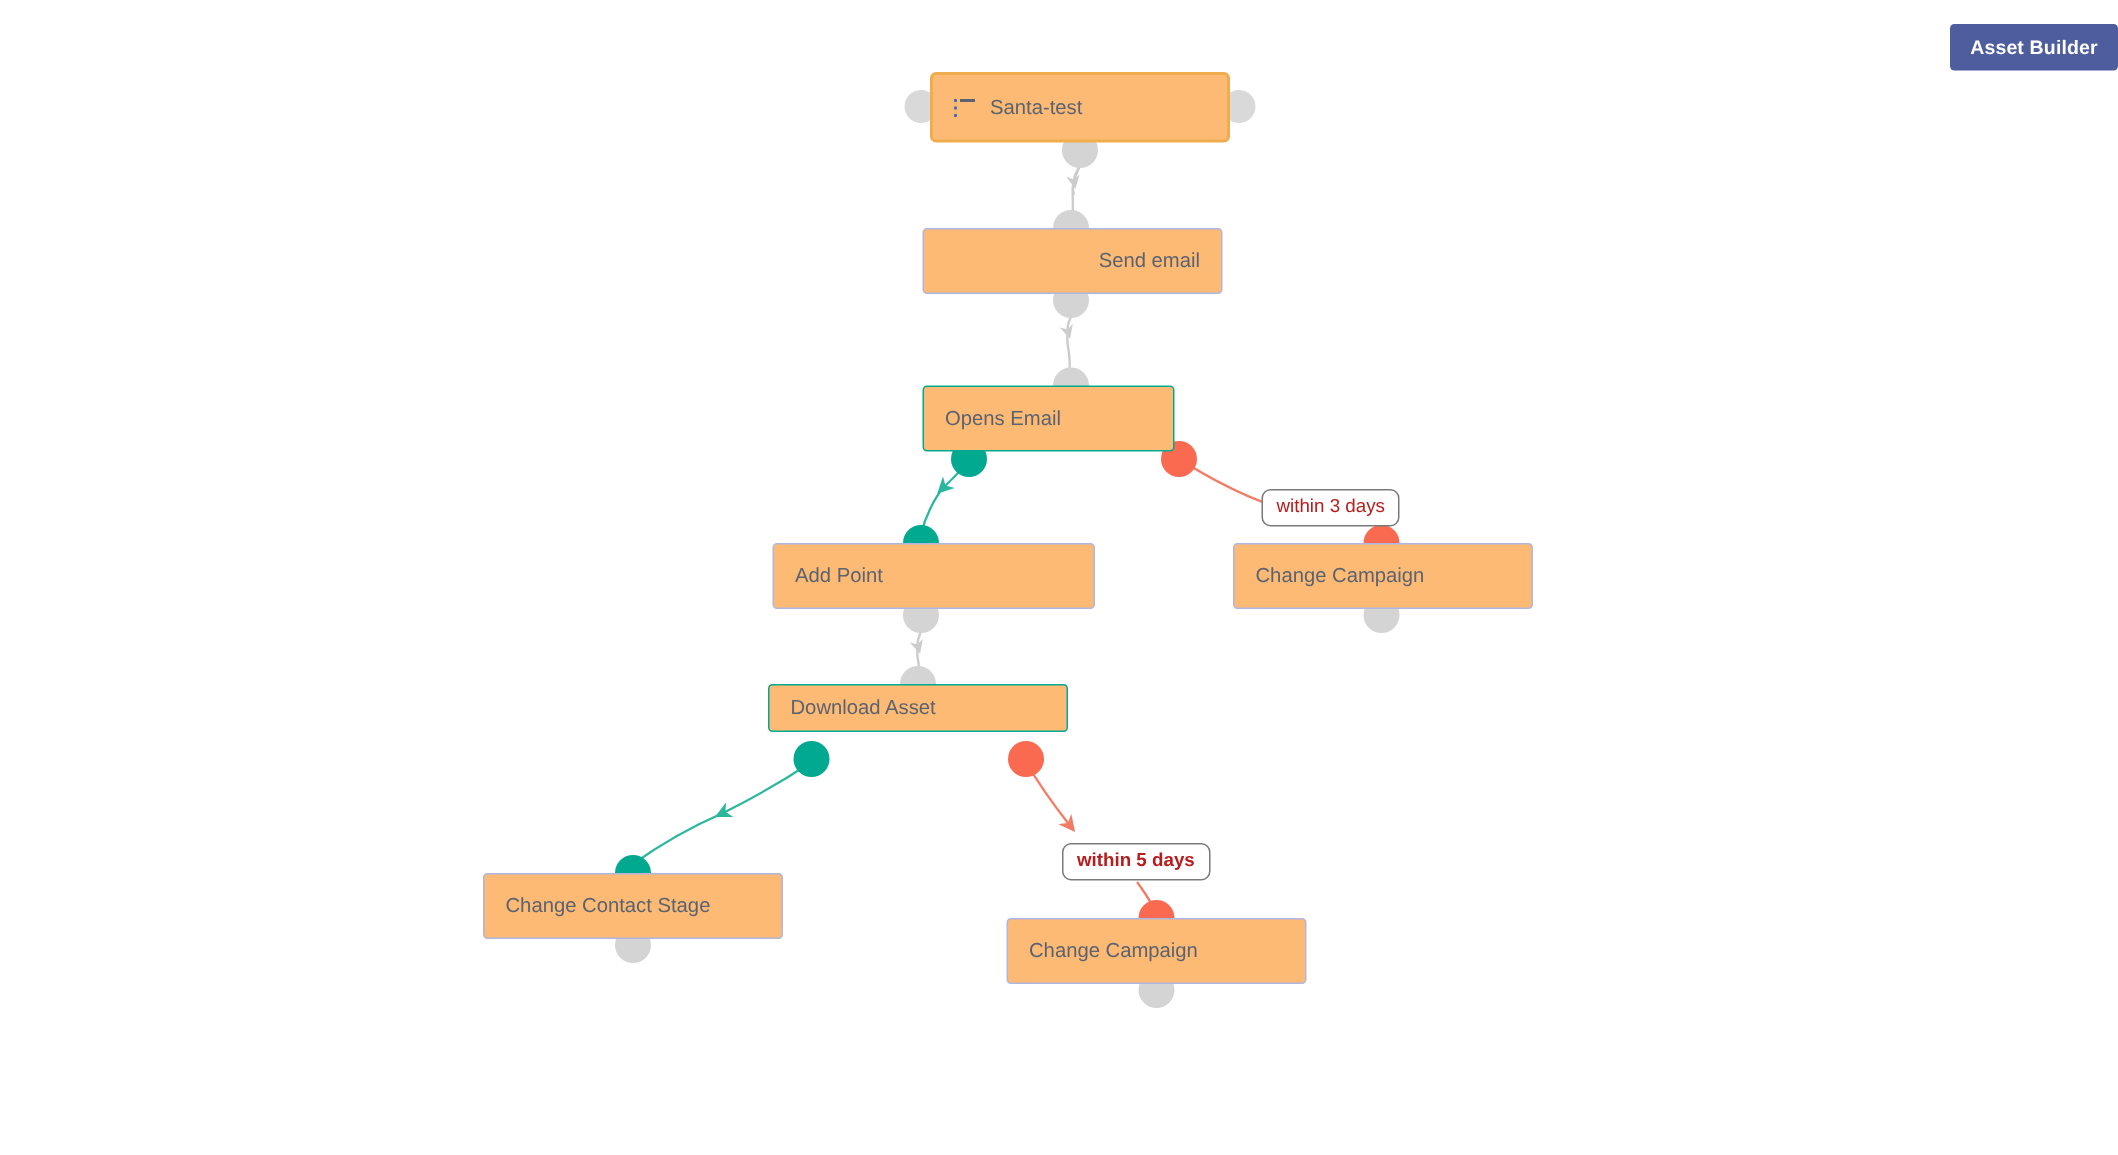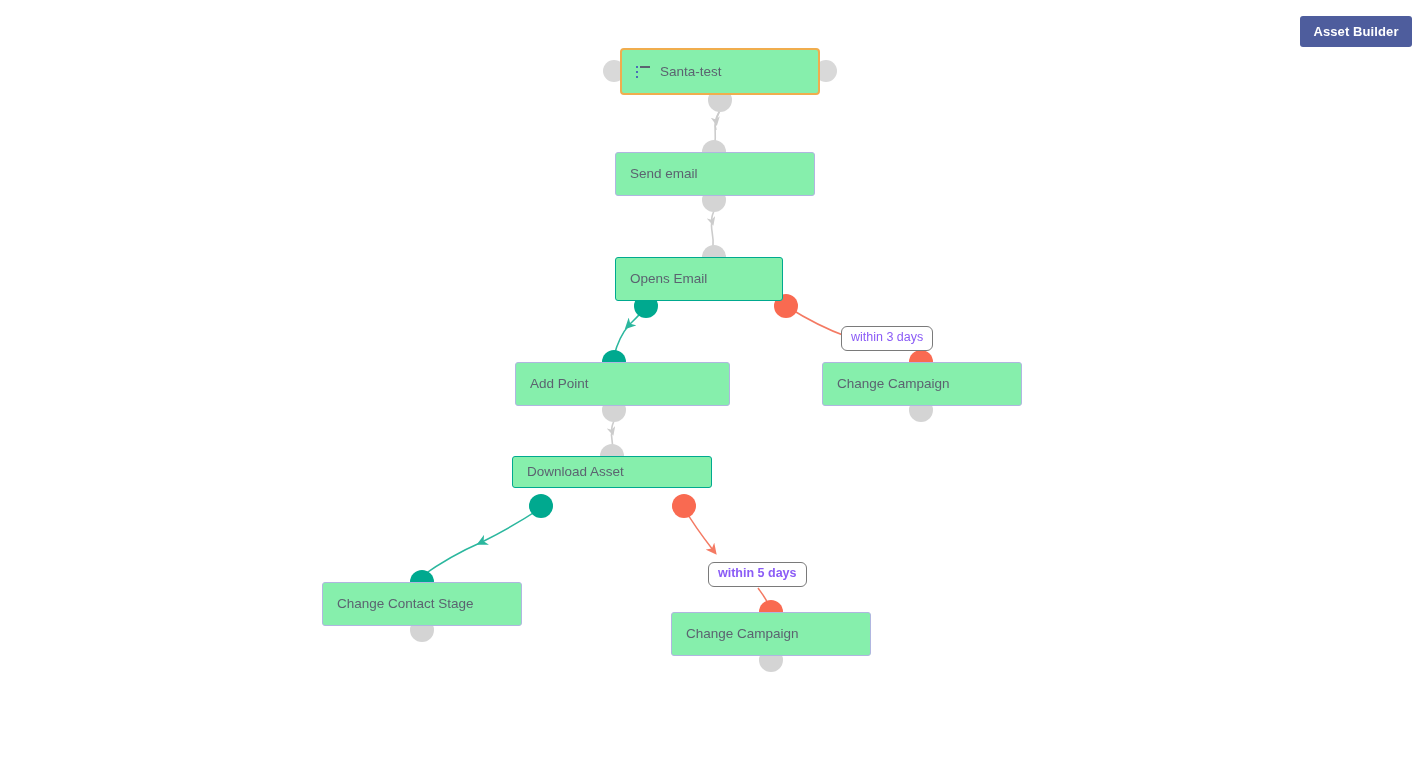--- a/index.html
+++ b/index.html
@@ -52,21 +52,21 @@
     width: 1412px;
     height: 770px;
     pointer-events: none;
     z-index: 5;
   }
 
   
   .node {
     position: absolute;
     box-sizing: border-box;
-    background: #86efac;
+    background: #fdba74;
     border: 1px solid #b0b6e0;
     border-radius: 3px;
     z-index: 20;
     display: flex;
     align-items: center;
     padding: 4px 14px;
     font-size: 13.5px;
     color: #5b6370;
   }
   .node.decision {
@@ -133,21 +133,21 @@
 
   
   .edge-label {
     position: absolute;
     box-sizing: border-box;
     background: #ffffff;
     border: 1px solid #7a7a7a;
     border-radius: 6px;
     font-family: "Liberation Sans", sans-serif;
     font-size: 12.5px;
-    color: #8b5cf6;
+    color: #b91c1c;
     padding: 4px 9px 5px 9px;
     white-space: nowrap;
     z-index: 30;
     line-height: 1.1;
   }
 </style>
 </head>
 <body>
 
 <div id="builder-canvas">
@@ -211,21 +211,21 @@
         <b></b>
         <i></i>
         <i></i>
         <i></i>
     </span>
     <span class="node-label">Santa-test</span>
   </div>
   <div class="anchor grey" style="left:708px; top:88px;"></div>
 
   <div class="anchor grey" style="left:702px; top:140px;"></div>
-  <div class="node" style="left:615px; top:152px; width:200px; height:44px;">
+  <div class="node" style="left:615px; top:152px; width:200px; height:44px;justify-content:flex-end;">
     <span class="node-label">Send email</span>
   </div>
   <div class="anchor grey" style="left:702px; top:188px;"></div>
 
   <div class="anchor grey" style="left:702px; top:245px;"></div>
   <div class="node decision" style="left:615px; top:257px; width:168px; height:44px;">
     <span class="node-label">Opens Email</span>
   </div>
   <div class="anchor green" style="left:634px; top:294px;"></div>
   <div class="anchor red" style="left:774px; top:294px;"></div>

